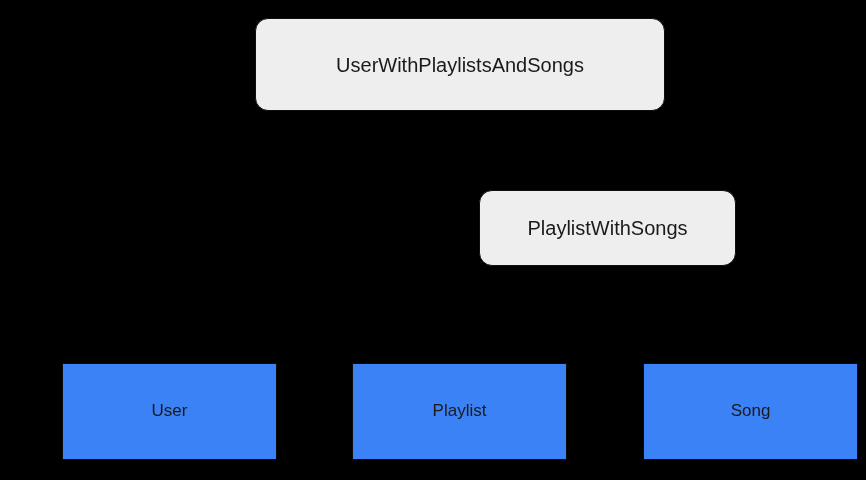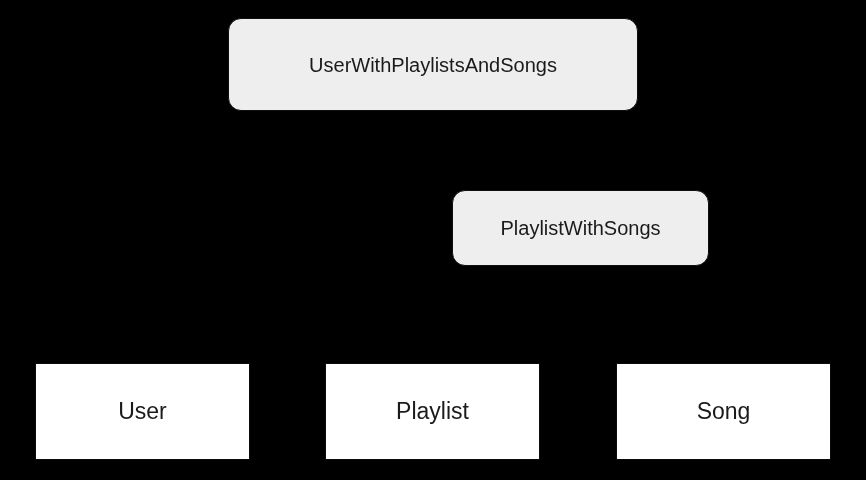--- a/index.html
+++ b/index.html
@@ -19,32 +19,33 @@
     position: absolute;
     box-sizing: border-box;
     display: flex;
     align-items: center;
     justify-content: center;
     text-align: center;
     color: #1a1a1a;
     line-height: 1.2;
     white-space: nowrap;
     user-select: none;
+    margin-left: 27px;
   }
   .node-relation {
     background: #eeeeee;
     border: 1px solid #0f0f0f;
     border-radius: 13px;
     font-size: 20px;
   }
   .node-entity {
-    background: #ffffff;
+    background: #3b82f6;
     border: 1px solid #0b0b0b;
     border-radius: 0;
-    font-size: 23px;
+    font-size: 17px;
   }
   .edge {
     position: absolute;
     background: #000000;
   }
   .edge-h { height: 1px; }
   .edge-v { width: 1px; }
 </style>
 </head>
 <body>

